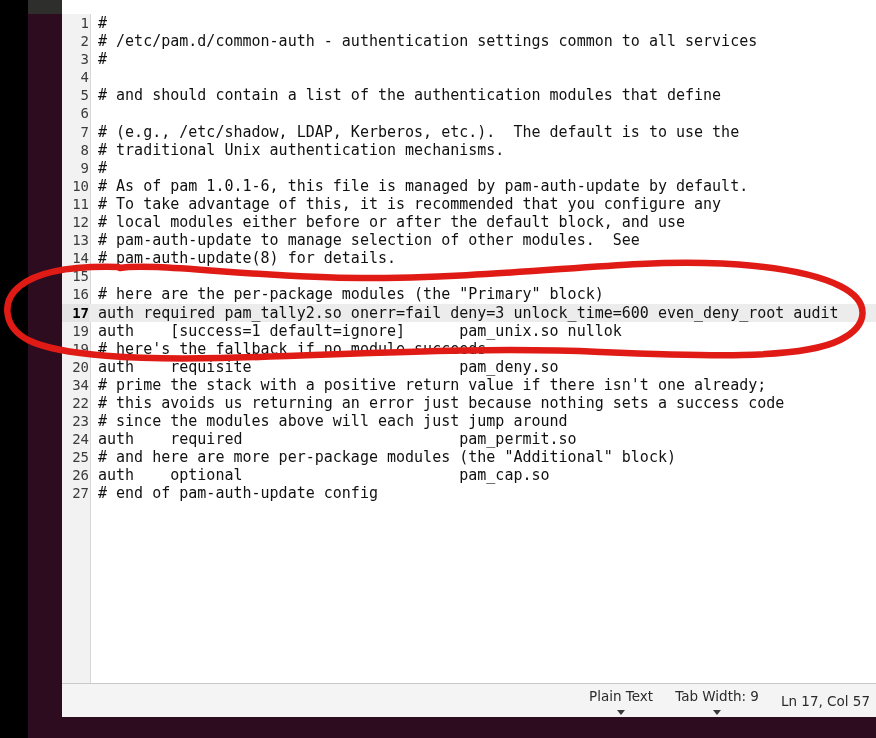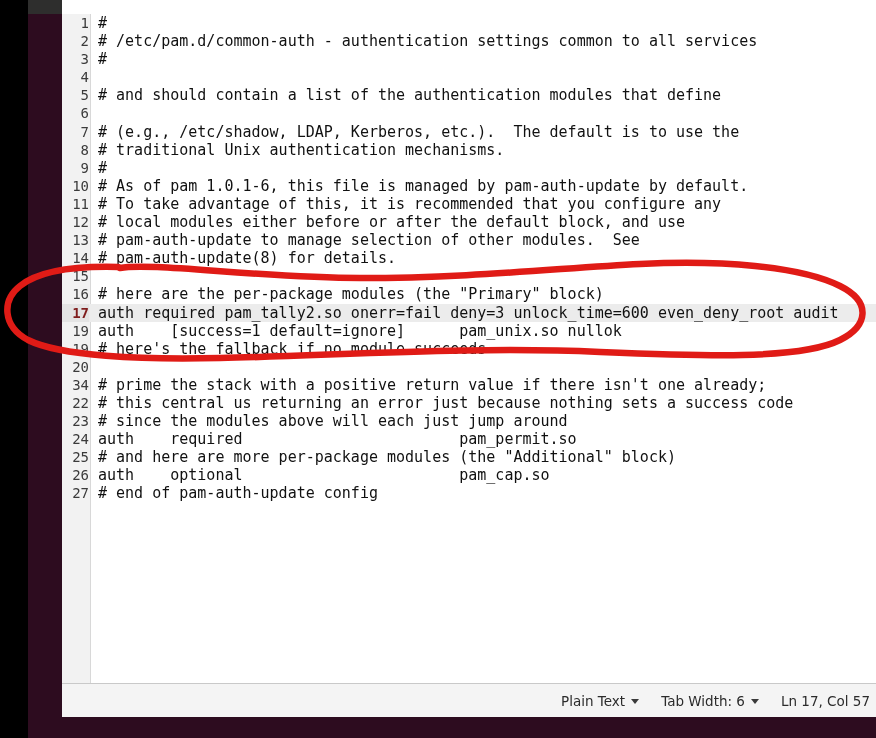--- a/index.html
+++ b/index.html
@@ -117,21 +117,21 @@
     width: 27px;
     text-align: right;
     color: #3b3b3b;
     font-family: "DejaVu Sans Mono", monospace;
     font-size: 14px;
     background: #f2f2f2;
     height: 18.1px;
   }
   .code-line.current .ln {
     font-weight: bold;
-    color: #7f1d1d;
+    color: #000000;
     background: #e4e4e4;
   }
 
   .lt {
     position: absolute;
     left: 36px;
     top: 0;
     white-space: pre;
     font-family: "DejaVu Sans Mono", monospace;
     font-size: 15px;
@@ -158,20 +158,21 @@
     gap: 22px;
     font-family: "DejaVu Sans", sans-serif;
     font-size: 13.5px;
     color: #2b2b2b;
   }
   .sb-item {
     display: flex;
     align-items: center;
     gap: 6px;
     white-space: nowrap;
+    flex-direction: column;
   }
   .caret {
     width: 0; height: 0;
     border-left: 4.5px solid transparent;
     border-right: 4.5px solid transparent;
     border-top: 5px solid #3a3a3a;
     display: inline-block;
   }
 
   
@@ -216,39 +217,39 @@
           <div class="code-line"><span class="ln">10</span><span class="lt"># As of pam 1.0.1-6, this file is managed by pam-auth-update by default.</span></div>
           <div class="code-line"><span class="ln">11</span><span class="lt"># To take advantage of this, it is recommended that you configure any</span></div>
           <div class="code-line"><span class="ln">12</span><span class="lt"># local modules either before or after the default block, and use</span></div>
           <div class="code-line"><span class="ln">13</span><span class="lt"># pam-auth-update to manage selection of other modules.  See</span></div>
           <div class="code-line"><span class="ln">14</span><span class="lt"># pam-auth-update(8) for details.</span></div>
           <div class="code-line"><span class="ln">15</span><span class="lt"></span></div>
           <div class="code-line"><span class="ln">16</span><span class="lt"># here are the per-package modules (the "Primary" block)</span></div>
           <div class="code-line current"><span class="ln">17</span><span class="lt">auth required pam_tally2.so onerr=fail deny=3 unlock_time=600 even_deny_root audit</span></div>
           <div class="code-line"><span class="ln">19</span><span class="lt">auth    [success=1 default=ignore]      pam_unix.so nullok</span></div>
           <div class="code-line"><span class="ln">19</span><span class="lt"># here's the fallback if no module succeeds</span></div>
-          <div class="code-line"><span class="ln">20</span></div>
+          <div class="code-line"><span class="ln">20</span><span class="lt">auth    requisite                       pam_deny.so</span></div>
           <div class="code-line"><span class="ln">34</span><span class="lt"># prime the stack with a positive return value if there isn't one already;</span></div>
-          <div class="code-line"><span class="ln">22</span><span class="lt"># this central us returning an error just because nothing sets a success code</span></div>
+          <div class="code-line"><span class="ln">22</span><span class="lt"># this avoids us returning an error just because nothing sets a success code</span></div>
           <div class="code-line"><span class="ln">23</span><span class="lt"># since the modules above will each just jump around</span></div>
           <div class="code-line"><span class="ln">24</span><span class="lt">auth    required                        pam_permit.so</span></div>
           <div class="code-line"><span class="ln">25</span><span class="lt"># and here are more per-package modules (the "Additional" block)</span></div>
           <div class="code-line"><span class="ln">26</span><span class="lt">auth    optional                        pam_cap.so</span></div>
           <div class="code-line"><span class="ln">27</span><span class="lt"># end of pam-auth-update config</span></div>
         </div>
     </div>
 
     <div class="statusbar">
       <div class="sb-items">
         <div class="sb-item">
           <span>Plain Text</span>
           <span class="caret"></span>
         </div>
         <div class="sb-item">
-          <span>Tab Width: 6</span>
+          <span>Tab Width: 9</span>
           <span class="caret"></span>
         </div>
         <div class="sb-item">
           <span>Ln 17, Col 57</span>
         </div>
       </div>
     </div>
 
   </div>
 

